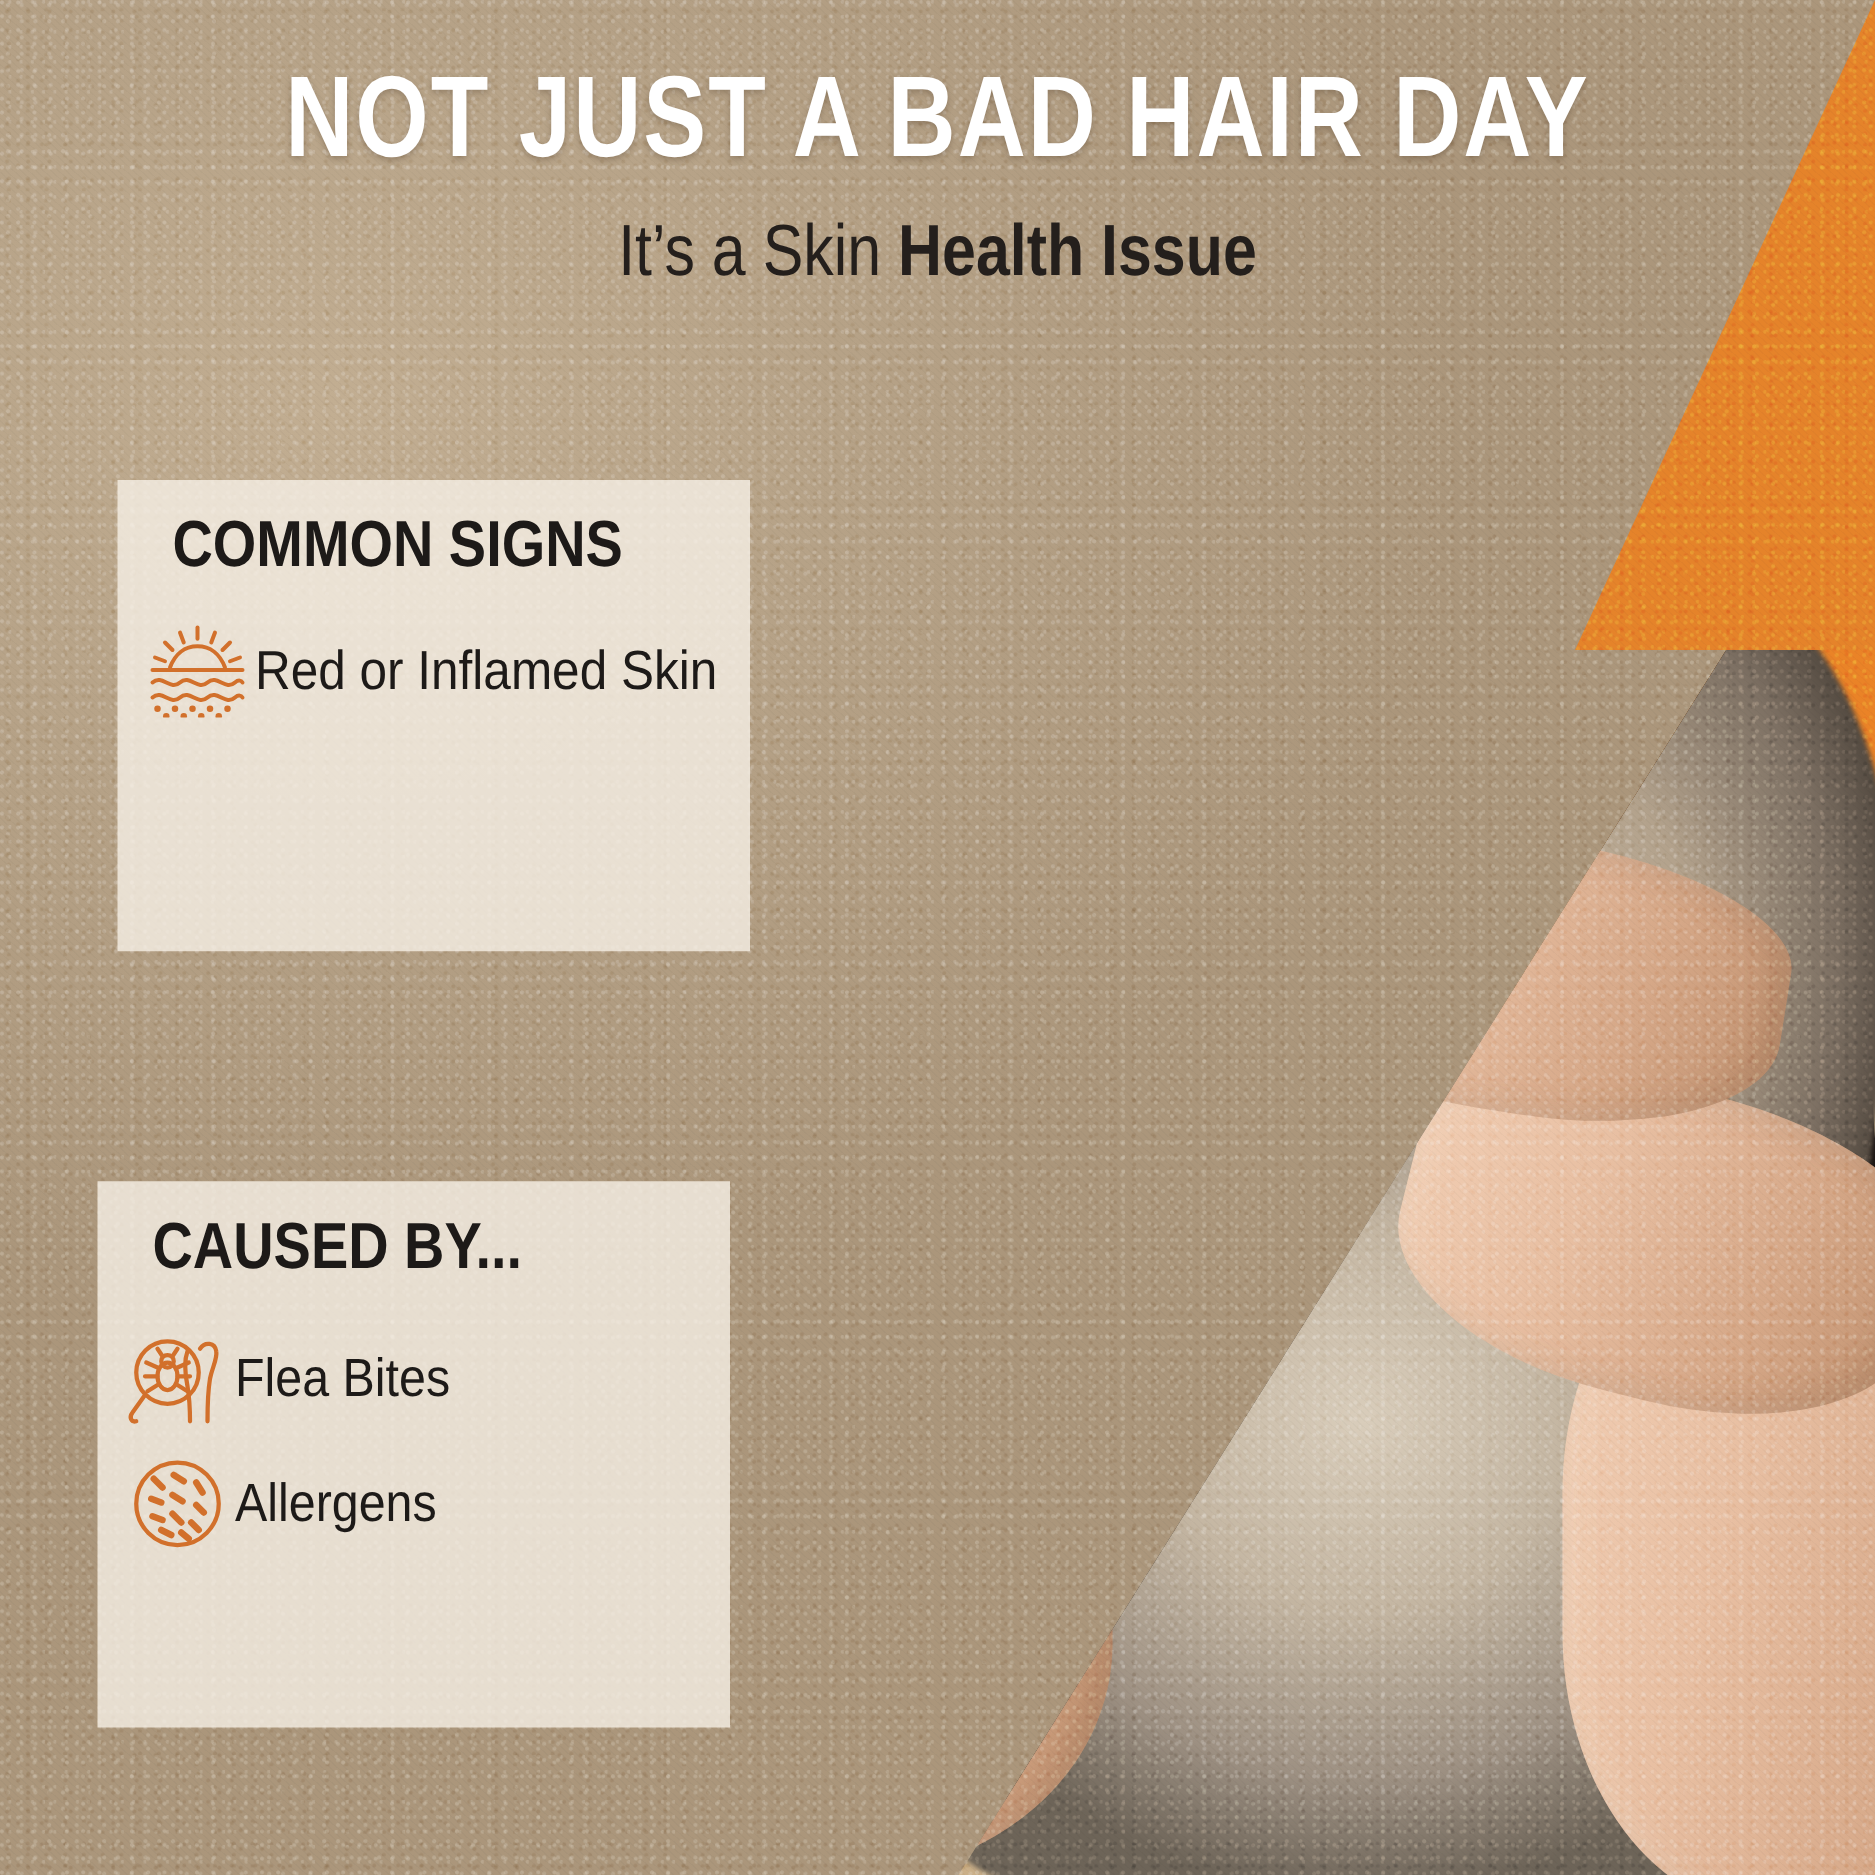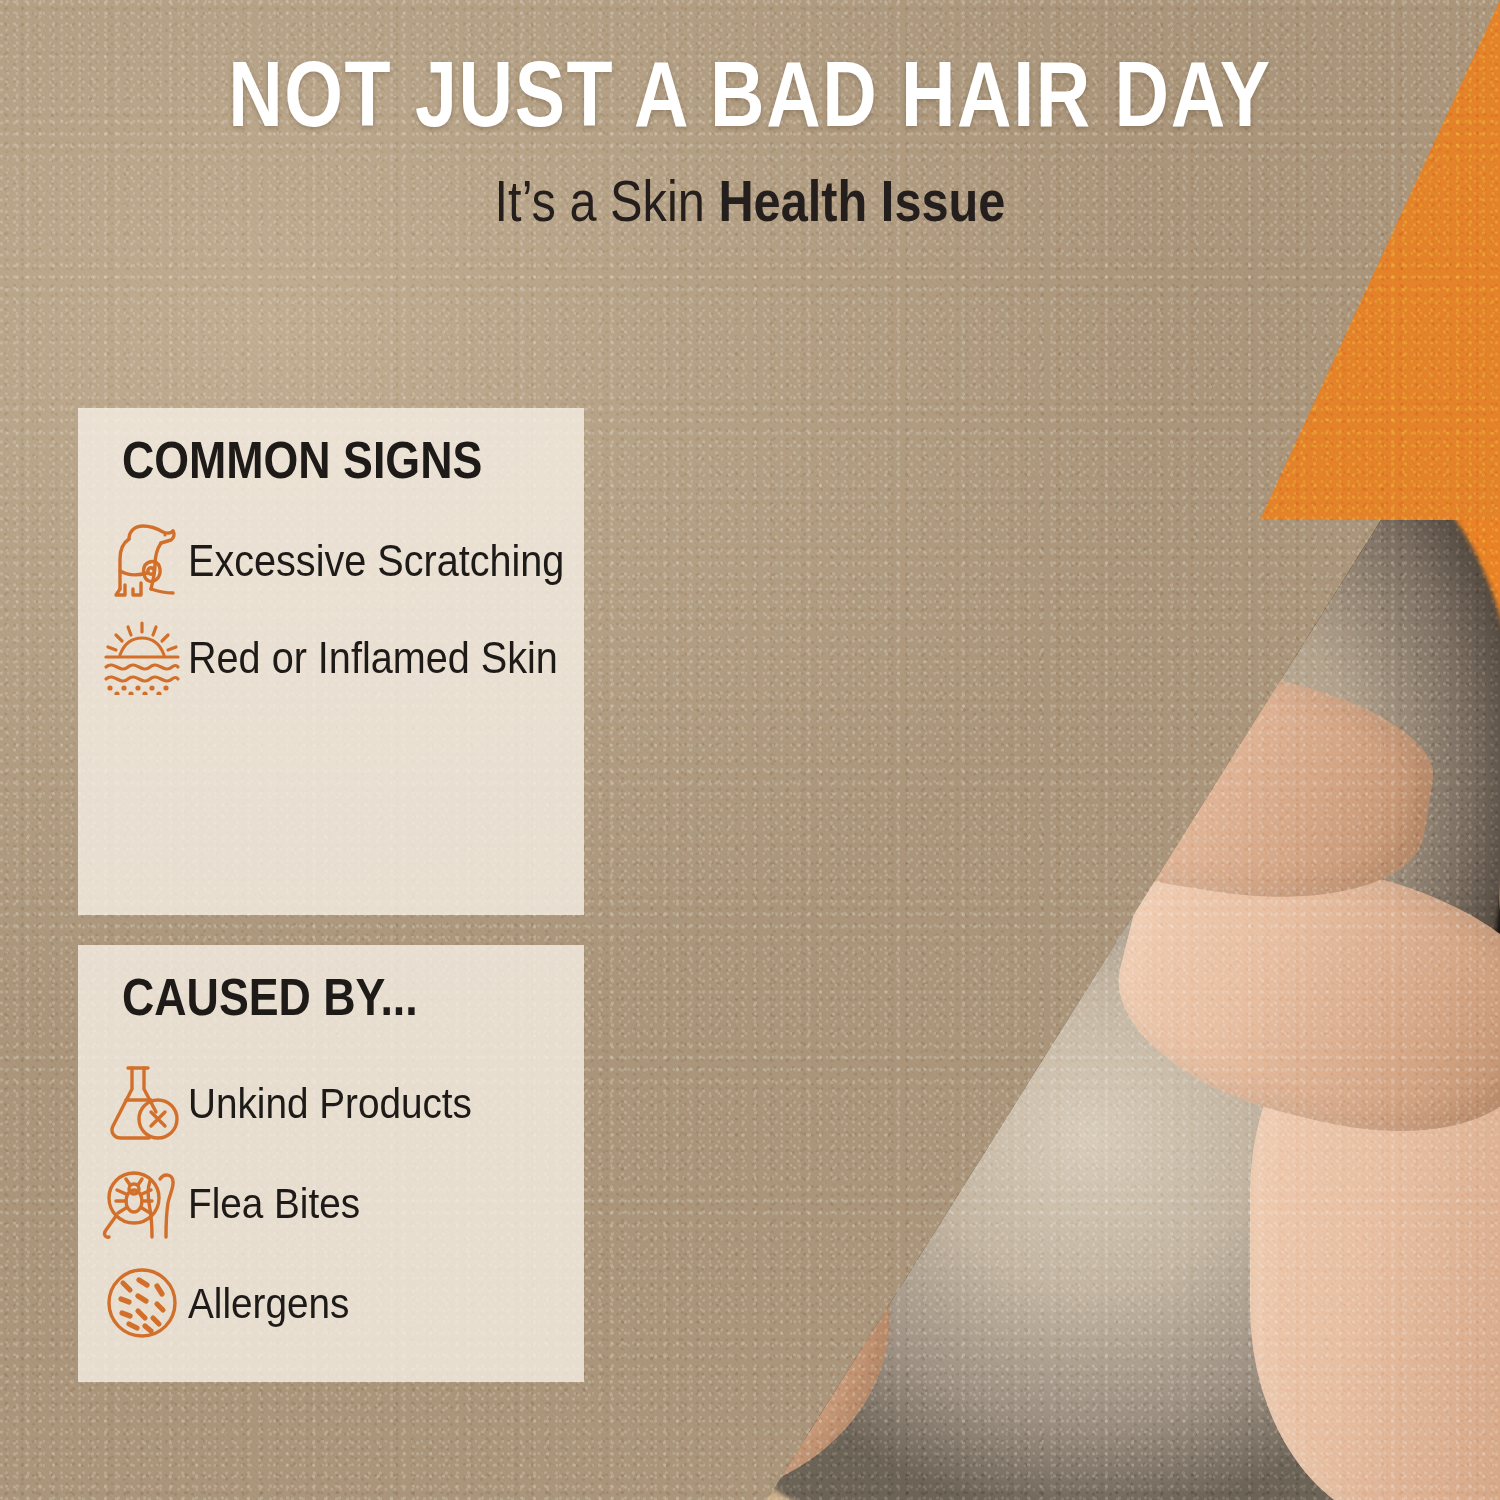--- a/index.html
+++ b/index.html
@@ -135,21 +135,21 @@
   }
   #subtitle .light{font-weight:400;}
   #subtitle .bold{font-weight:700;}
 
   
   .card{
     position:absolute;left:78px;width:506px;
     background:rgba(246,240,230,.80);
     box-shadow:0 0 0 0 rgba(0,0,0,0);
   }
-  #card-signs{top:408px;height:507px;}
+  #card-signs{top:384px;height:377px;margin-left:16px;}
   #card-causes{top:945px;height:437px;text-align:right;}
   .card-title{
     position:absolute;left:44px;top:26px;
     font-weight:700;font-size:52px;line-height:1;color:#1d1a18;
     transform:scaleX(.86);transform-origin:0 50%;white-space:nowrap;
   }
   .rows{position:absolute;left:18px;top:104px;right:10px;}
   .row{display:flex;align-items:center;height:97px;}
   .row .ico{
     width:92px;min-width:92px;height:86px;display:flex;align-items:center;justify-content:center;
@@ -207,38 +207,20 @@
   <div class="tex"></div>
   <div class="tex2"></div>
 
   <div id="title">NOT JUST A BAD HAIR DAY</div>
   <div id="subtitle"><span class="light">It’s a Skin </span><span class="bold">Health Issue</span></div>
 
   <div class="card" id="card-signs">
     <div class="card-title">COMMON SIGNS</div>
     <div class="rows">
 
-      <div class="row">
-        <div class="ico">
-          <svg width="78" height="84" viewBox="0 0 78 84" fill="none" stroke="#D2702B" stroke-width="3.4" stroke-linecap="round" stroke-linejoin="round">
-            <path d="M26 20 C26 12 32 7 40 7 C48 7 55 10 60 13 C64 15 68 14 70 12"></path>
-            <path d="M70 12 C72 15 71 19 68 21 L58 24"></path>
-            <circle cx="62" cy="16" r="1.6" fill="#D2702B" stroke="none"></circle>
-            <path d="M26 20 C20 24 17 31 17 40 L17 70"></path>
-            <path d="M58 24 C54 30 52 38 52 46 C52 54 50 62 48 70"></path>
-            <path d="M17 70 L13 76 L22 76 L22 66"></path>
-            <path d="M30 70 L30 76 L38 76 L38 64"></path>
-            <path d="M17 52 C24 56 34 57 44 54"></path>
-            <path d="M48 70 C54 72 62 74 70 74"></path>
-            <path d="M42 46 C48 40 56 42 57 50 C58 58 52 64 46 62 C41 60 39 52 42 46 Z"></path>
-            <circle cx="48" cy="52" r="3.2"></circle>
-          </svg>
-        </div>
-        <div class="lbl">Excessive Scratching</div>
-      </div>
 
 
       <div class="row">
         <div class="ico">
           <svg width="88" height="74" viewBox="0 0 88 74" fill="none" stroke="#D2702B" stroke-width="3.2" stroke-linecap="round" stroke-linejoin="round">
             <g>
               <path d="M44 2 L44 11"></path>
                 <path d="M30 6 L33 14"></path>
                 <path d="M58 6 L55 14"></path>
               <path d="M18 14 L24 20"></path>
@@ -266,33 +248,20 @@
         <div class="lbl">Red or Inflamed Skin</div>
       </div>
 
     </div>
   </div>
 
   <div class="card" id="card-causes">
     <div class="card-title">CAUSED BY...</div>
     <div class="rows">
 
-      <div class="row">
-        <div class="ico">
-          <svg width="76" height="80" viewBox="0 0 76 80" fill="none" stroke="#D2702B" stroke-width="3.4" stroke-linecap="round" stroke-linejoin="round">
-            <path d="M24 5 L44 5"></path>
-            <path d="M28 5 L28 26 L9 63 C6 69 10 75 17 75 L45 75"></path>
-            <path d="M40 5 L40 26 L52 49"></path>
-            <path d="M22 37 L47 37"></path>
-            <circle cx="54" cy="56" r="19"></circle>
-            <path d="M47 49 L61 63 M61 49 L47 63"></path>
-          </svg>
-        </div>
-        <div class="lbl">Unkind Products</div>
-      </div>
 
       <div class="row">
         <div class="ico">
           <svg width="84" height="80" viewBox="0 0 84 80" fill="none" stroke="#D2702B" stroke-width="3.4" stroke-linecap="round" stroke-linejoin="round">
             <path d="M60 16 C64 10 72 11 73 18 C74 24 70 30 68 40 C66 52 66 64 66 74"></path>
             <path d="M50 18 C47 26 48 36 50 46 C52 58 52 66 52 74"></path>
             <circle cx="34" cy="35" r="25"></circle>
             <path d="M16 53 L6 67 C3 71 5 75 9 74"></path>
             <ellipse cx="34" cy="38" rx="8" ry="11"></ellipse>
             <circle cx="34" cy="26" r="5"></circle>

